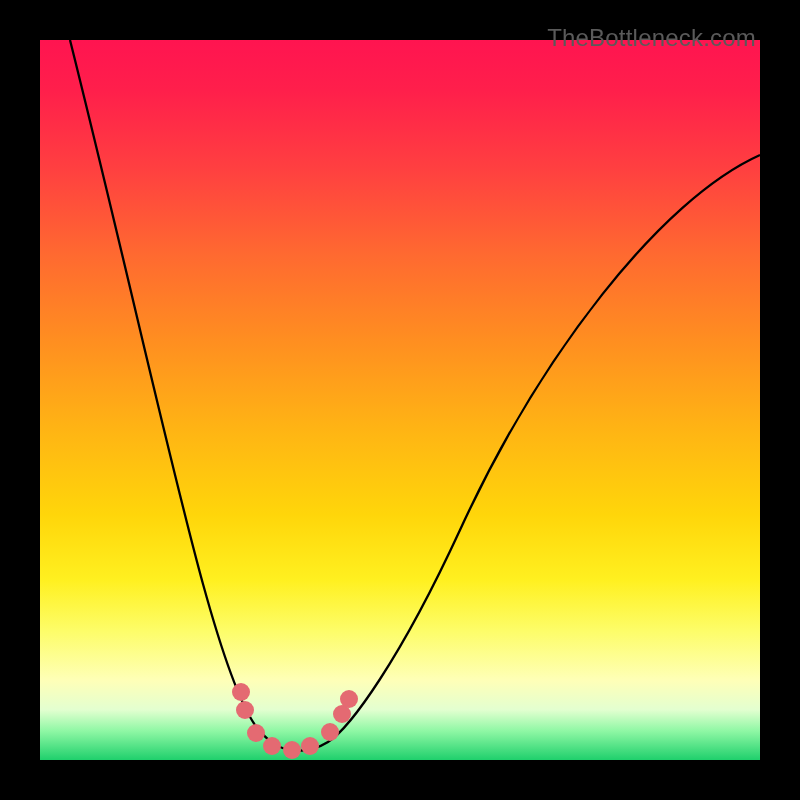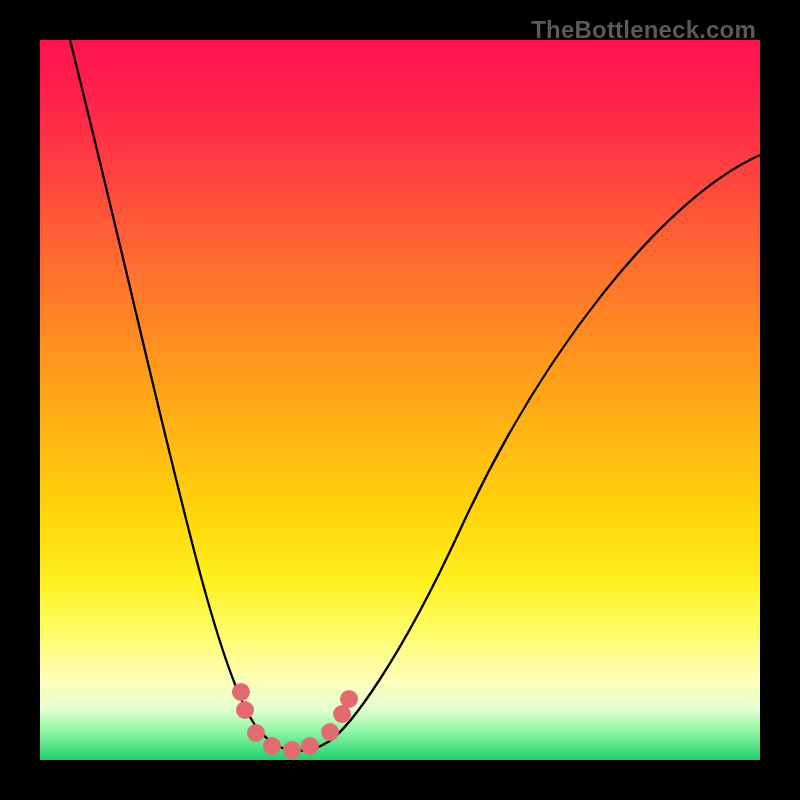--- a/index.html
+++ b/index.html
@@ -27,25 +27,25 @@
       #fff020 75%,
       #fdfd68 82%,
       #feffb8 89%,
       #e3ffd0 93%,
       #8ef7a4 96%,
       #1fd06c 100%
     );
   }
   .watermark {
     position: absolute;
-    top: 16px;
+    top: 24px;
     right: 44px;
     font-family: Arial, Helvetica, sans-serif;
     font-size: 24px;
-    font-weight: 700;
+    font-weight: 400;
     color: #5a5a5a;
     letter-spacing: 0.2px;
     user-select: none;
   }
   svg.curve {
     position: absolute;
     left: 40px;
     top: 40px;
     width: 720px;
     height: 720px;

